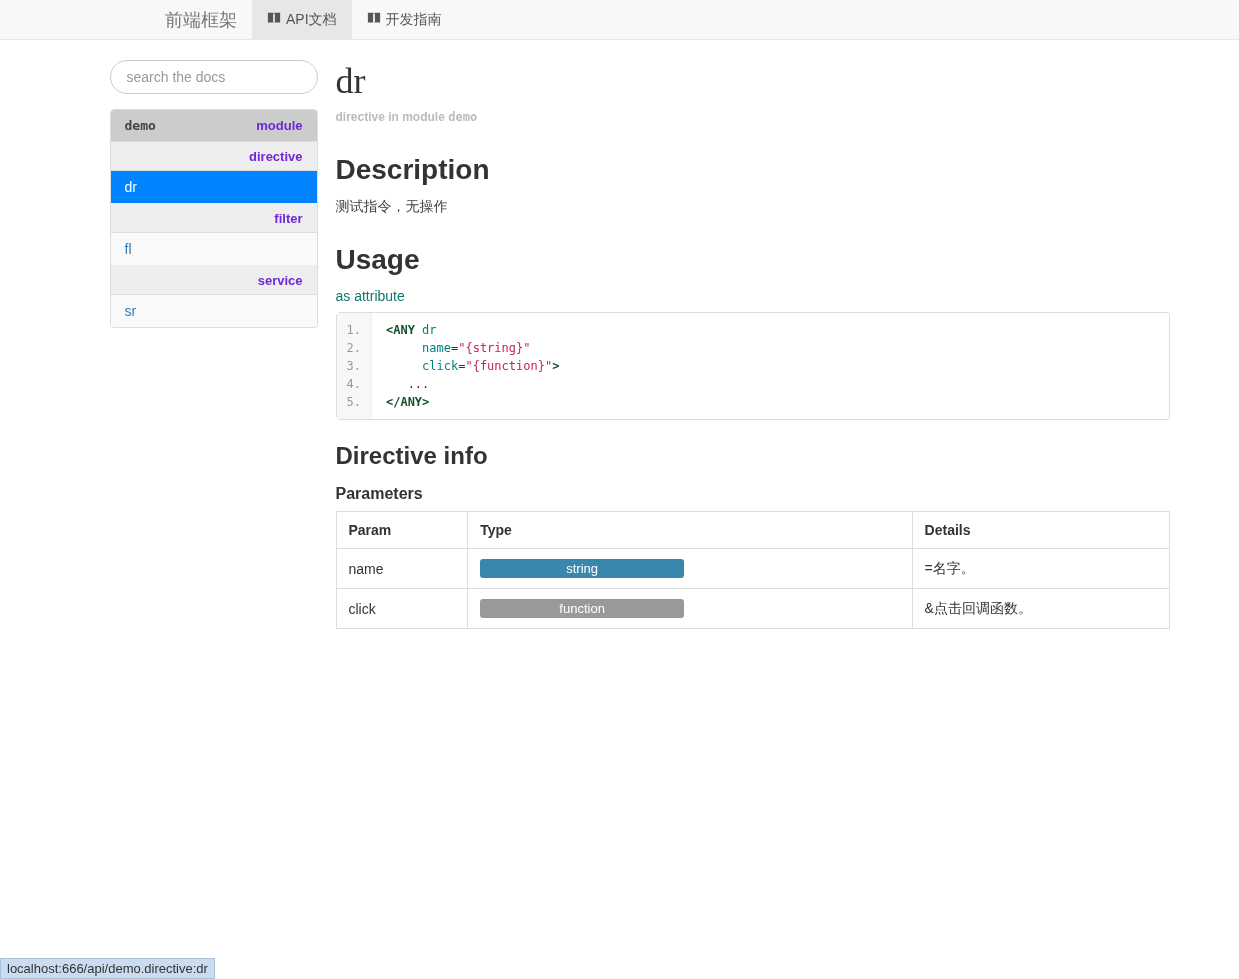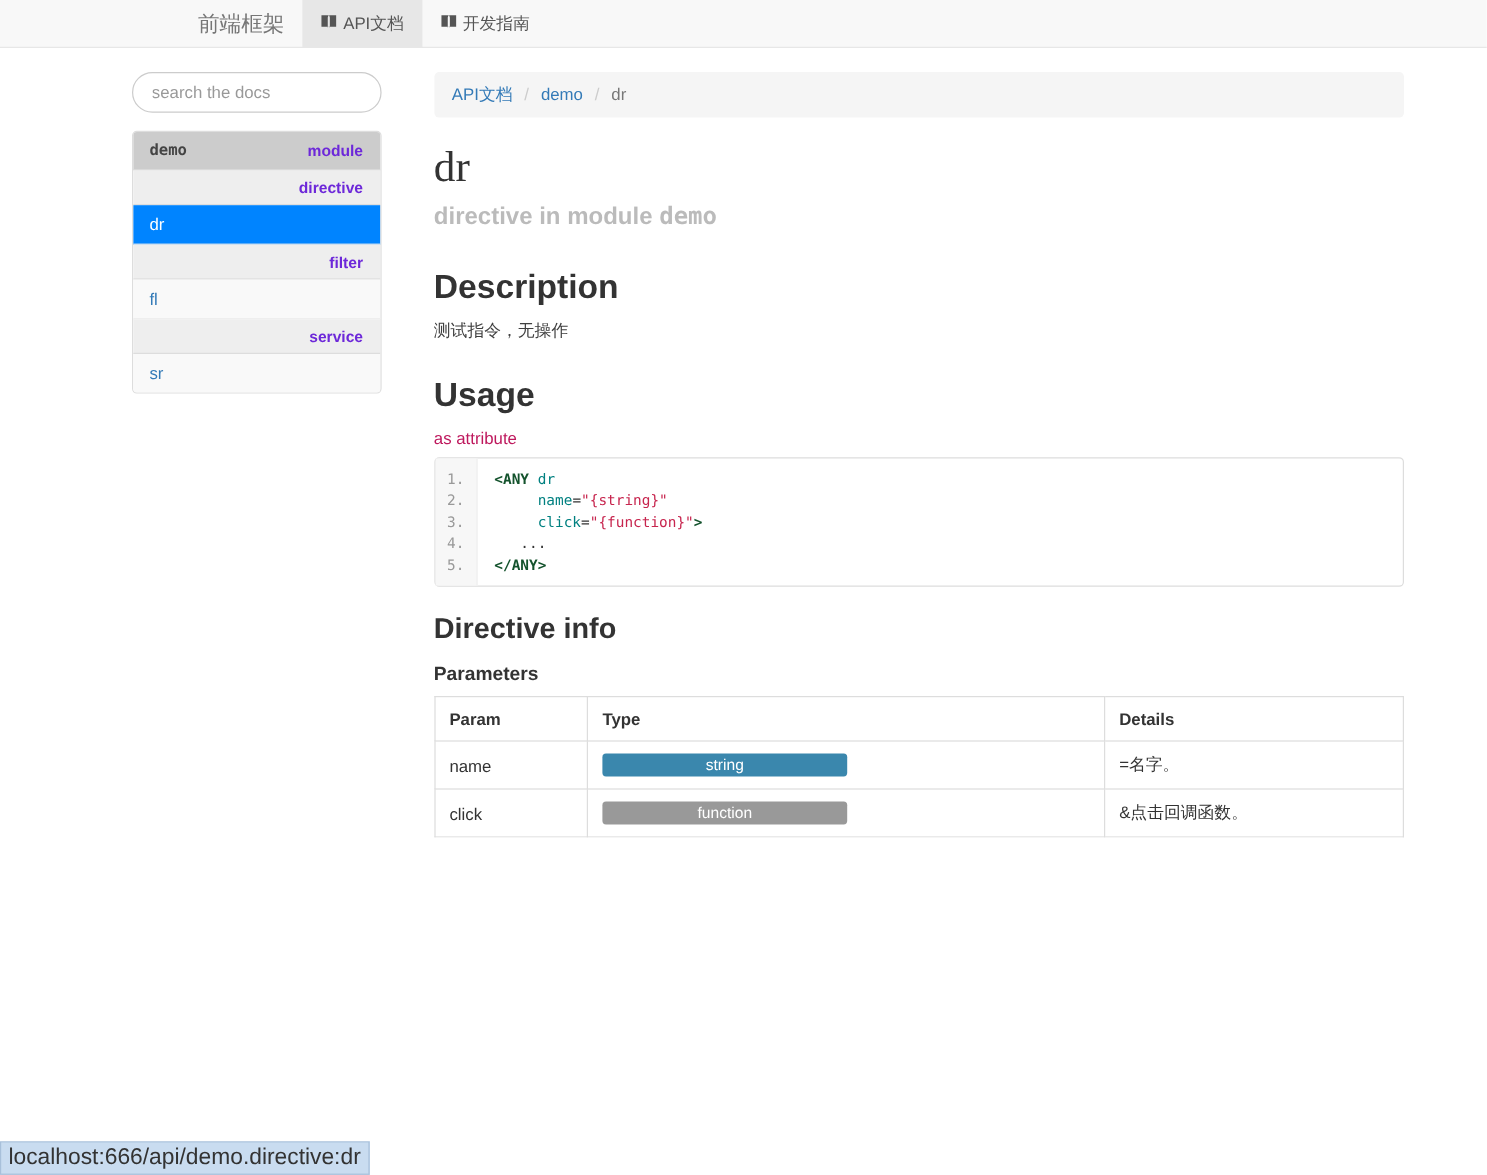--- a/index.html
+++ b/index.html
@@ -1,61 +1,61 @@
 <!DOCTYPE html>
 <html><head>
 <meta charset="utf-8">
 <style>
 * { box-sizing: border-box; margin: 0; padding: 0; }
 body { font-family: "Helvetica Neue", Helvetica, Arial, sans-serif; font-size: 14px; color: #333; background: #fff; }
 .navbar { background: #f8f8f8; border-bottom: 1px solid #e7e7e7; height: 40px; display: flex; align-items: center; padding: 0 20px 0 150px; }
 .navbar .brand { font-family: Georgia, 'Times New Roman', serif; color: #777; font-size: 18px; padding: 0 15px; }
 .navbar .tab { display: flex; align-items: center; padding: 0 15px; height: 40px; color: #555; cursor: pointer; gap: 5px; }
 .navbar .tab.active { background: #e7e7e7; color: #555; }
-.container { display: flex; max-width: 1100px; margin: 0 auto; padding-top: 20px; gap: 44px; padding-left: 40px; }
+.container { display: flex; max-width: 1100px; margin: 0 auto; padding-top: 20px; gap: 18px; padding-left: 40px; }
 .sidebar { width: 208px; flex-shrink: 0; padding-left: 0; }
 .search { width: 100%; padding: 8px 16px; border: 1px solid #ccc; border-radius: 20px; font-size: 14px; margin-bottom: 15px; color: #555; }
 .search::placeholder { color: #999; }
 .navlist { border: 1px solid #ddd; border-radius: 4px; overflow: hidden; }
 .navlist .hdr { background: #ccc; padding: 8px 14px; display: flex; justify-content: space-between; align-items: center; border-bottom: 1px solid #ddd; }
 .navlist .hdr .mod { font-family: Menlo, Monaco, monospace; font-weight: bold; color: #444; font-size: 13px; }
 .navlist .hdr .lbl, .navlist .sub .lbl { color: #6d28d9; font-size: 13px; font-weight: bold; }
 .navlist .sub { background: #eee; padding: 6px 14px; text-align: right; border-bottom: 1px solid #ddd; }
 .navlist .item { padding: 8px 14px; border-bottom: 1px solid #eee; background: #f9f9f9; color: #337ab7; cursor: pointer; font-size: 14px; }
 .navlist .item:last-child { border-bottom: none; }
 .navlist .item.active { background: #0084ff; color: #fff; }
 .main { flex: 1; }
 .breadcrumb { background: #f5f5f5; padding: 10px 15px; border-radius: 4px; margin-bottom: 20px; color: #777; }
 .breadcrumb a { color: #337ab7; text-decoration: none; }
 .breadcrumb .sep { margin: 0 6px; color: #ccc; }
 h1.title { font-family: Georgia, 'Times New Roman', serif; font-size: 36px; font-weight: normal; color: #333; margin-bottom: 8px; }
-.subtitle { color: #bbb; font-size: 20px; font-weight: bold; margin-bottom: 30px; }
+.subtitle { color: #bbb; font-size: 12px; font-weight: bold; margin-bottom: 30px; }
 .subtitle .mod { font-family: Menlo, Monaco, monospace; }
 h2 { font-size: 28px; margin-bottom: 12px; font-weight: bold; color: #333; }
 h3 { font-size: 24px; margin: 20px 0 10px 0; font-weight: bold; }
 h4 { font-size: 16px; margin: 15px 0 8px 0; font-weight: bold; }
 .desc { margin-bottom: 28px; color: #404040; }
-.asattr { margin-bottom: 8px; color: #be185d; }
+.asattr { margin-bottom: 8px; color: #0f766e; }
 .codeblock { border: 1px solid #ddd; border-radius: 4px; display: flex; margin-bottom: 22px; }
 .codeblock .lines { background: #f7f7f7; border-right: 1px solid #eee; padding: 8px 10px; text-align: right; font-family: Menlo, Monaco, monospace; font-size: 12px; color: #999; }
 .codeblock .lines div { line-height: 18px; }
 .codeblock .code { padding: 8px 14px; font-family: Menlo, Monaco, monospace; font-size: 12px; line-height: 18px; white-space: pre; }
 .code .tag { color: #14532d; font-weight: bold; }
 .code .attr { color: teal; }
 .code .str { color: #c7254e; }
 .code .pln { color: #333; }
 ul.info { padding-left: 28px; margin-bottom: 8px; }
 ul.info li { line-height: 1.6; }
 table.params { width: 100%; border-collapse: collapse; border: 1px solid #ddd; }
 table.params th, table.params td { border: 1px solid #ddd; padding: 10px 12px; text-align: left; }
 table.params th { font-weight: bold; background: #fff; }
 .badge { display: inline-block; width: 204px; text-align: center; color: #fff; border-radius: 3px; font-size: 13px; padding: 2px 0; font-weight: normal; }
 .badge.string { background: #3a87ad; }
 .badge.function { background: #999; }
-.statusbar { position: fixed; bottom: 0; left: 0; background: #c9dcf0; padding: 2px 6px; font-size: 19px; color: #333; border: 1px solid #a8c0da; }
+.statusbar { position: fixed; bottom: 0; left: 0; background: #c9dcf0; padding: 2px 6px; font-size: 13px; color: #333; border: 1px solid #a8c0da; }
 .book-icon { display: inline-block; }
 </style>
 </head>
 <body>
 
 <div class="navbar">
   <div class="brand">前端框架</div>
   <div class="tab active">
     <span class="book-icon">
       <svg width="14" height="14" viewBox="0 0 16 16">
@@ -85,27 +85,20 @@
       <div class="sub"><span class="lbl">directive</span></div>
       <div class="item active">dr</div>
       <div class="sub"><span class="lbl">filter</span></div>
       <div class="item">fl</div>
       <div class="sub"><span class="lbl">service</span></div>
       <div class="item">sr</div>
     </div>
   </div>
 
   <div class="main">
-    <div class="breadcrumb">
-      <a href="#">API文档</a>
-      <span class="sep">/</span>
-      <a href="#">demo</a>
-      <span class="sep">/</span>
-      <span>dr</span>
-    </div>
 
     <h1 class="title">dr</h1>
     <div class="subtitle">
       <span>directive in module </span><span class="mod">demo</span>
     </div>
 
     <h2>Description</h2>
     <p class="desc">测试指令，无操作</p>
 
     <h2>Usage</h2>

